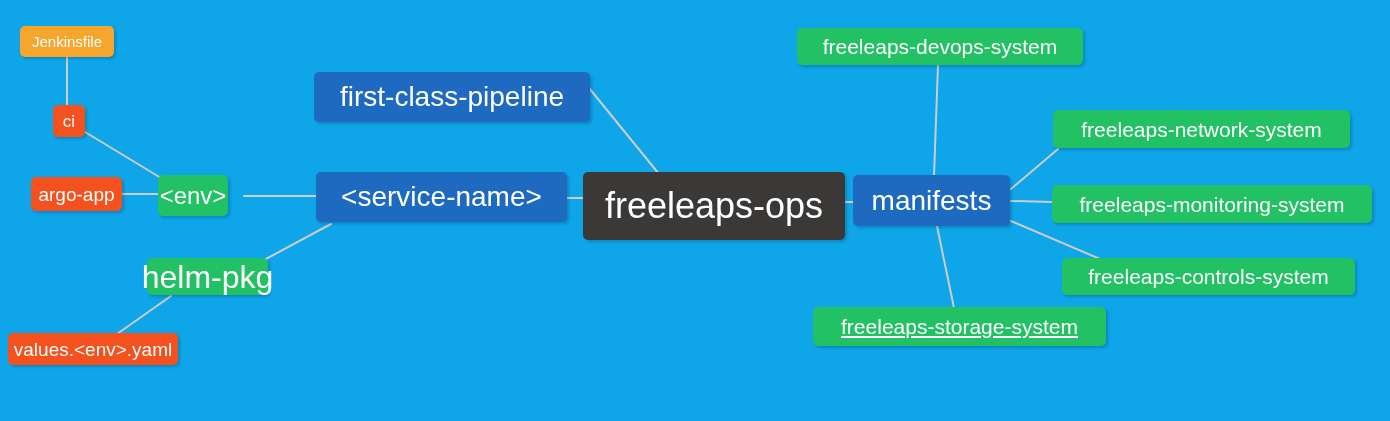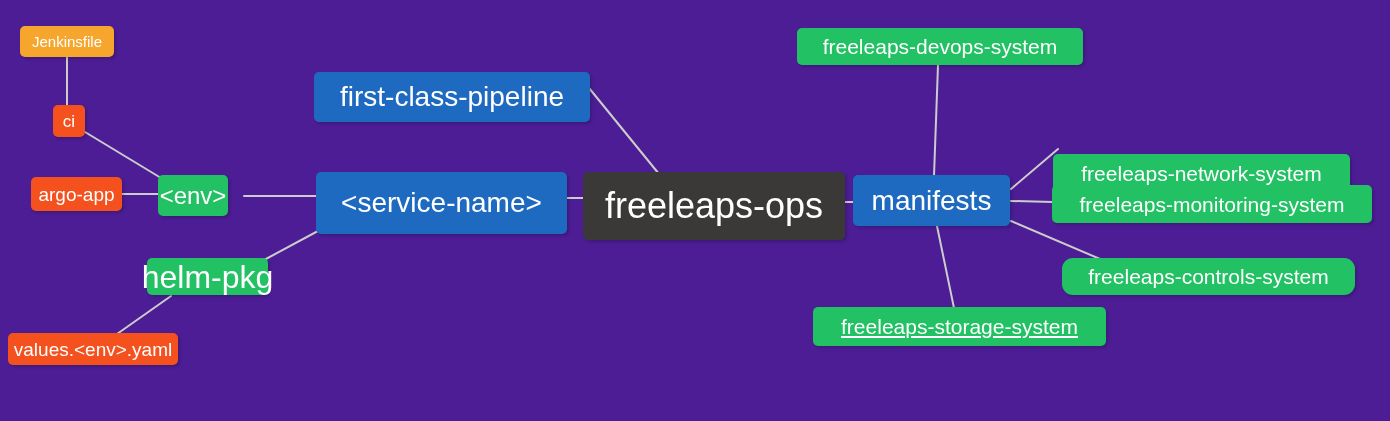--- a/index.html
+++ b/index.html
@@ -5,21 +5,21 @@
   html, body {
     margin: 0;
     padding: 0;
     background: #ffffff;
     font-family: "Liberation Sans", "DejaVu Sans", sans-serif;
   }
   .canvas {
     position: relative;
     width: 1390px;
     height: 421px;
-    background: #4c1d95;
+    background: #0ea5e9;
     overflow: hidden;
   }
   .edges {
     position: absolute;
     left: 0;
     top: 0;
     width: 1390px;
     height: 421px;
   }
   .edges line {
@@ -77,29 +77,29 @@
   <div class="node red" style="left:31px;  top:177px; width:91px;  height:34px; font-size:19px;">argo-app</div>
 
   <div class="node green" style="left:158px; top:175px; width:70px;  height:41px; font-size:24px;">&lt;env&gt;</div>
 
   <div class="node green" style="left:147px; top:258px; width:121px; height:37px; font-size:32px;">helm-pkg</div>
 
   <div class="node red" style="left:8px;   top:333px; width:170px; height:32px; font-size:19px;">values.&lt;env&gt;.yaml</div>
 
   <div class="node blue" style="left:314px; top:38px;  width:276px; height:50px; font-size:28px;margin-top:34px;">first-class-pipeline</div>
 
-  <div class="node blue" style="left:316px; top:172px; width:251px; height:62px; font-size:28px;">&lt;service-name&gt;</div>
+  <div class="node blue" style="left:316px; top:172px; width:251px; height:50px; font-size:28px;">&lt;service-name&gt;</div>
 
   <div class="node root" style="left:583px; top:172px; width:262px; height:68px; font-size:36px;">freeleaps-ops</div>
 
   <div class="node blue" style="left:853px; top:175px; width:157px; height:51px; font-size:28px;">manifests</div>
 
   <div class="node green" style="left:797px; top:28px;  width:286px; height:37px; font-size:21px;text-align:right;">freeleaps-devops-system</div>
 
-  <div class="node green" style="left:1053px;top:110px; width:297px; height:38px; font-size:21px;margin-top:44px;">freeleaps-network-system</div>
+  <div class="node green" style="left:1053px;top:110px; width:297px; height:38px; font-size:21px;">freeleaps-network-system</div>
 
   <div class="node green" style="left:1052px;top:185px; width:320px; height:38px; font-size:21px;">freeleaps-monitoring-system</div>
 
-  <div class="node green" style="left:1062px;top:258px; width:293px; height:37px; font-size:21px;border-radius:11px;">freeleaps-controls-system</div>
+  <div class="node green" style="left:1062px;top:258px; width:293px; height:37px; font-size:21px;">freeleaps-controls-system</div>
 
   <div class="node green" style="left:813px; top:307px; width:293px; height:39px; font-size:21px;text-decoration:underline;">freeleaps-storage-system</div>
 
 </div>
 
 </body></html>

